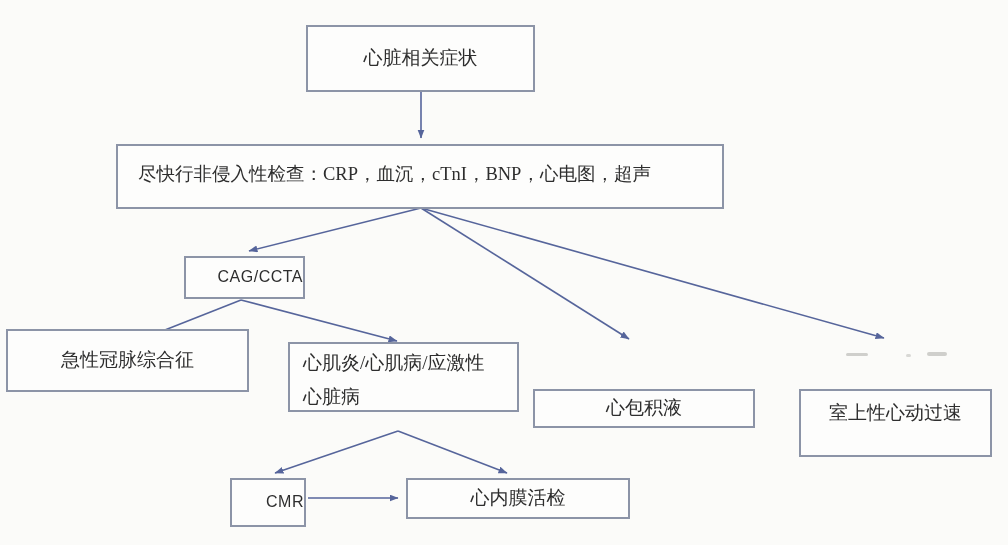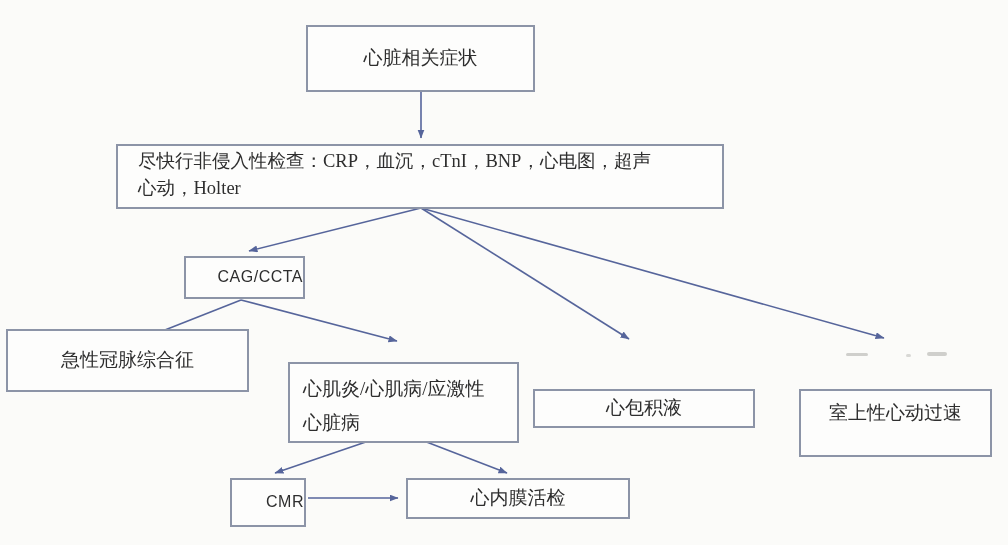--- a/index.html
+++ b/index.html
@@ -48,21 +48,21 @@
     letter-spacing: 0.5px;
     align-items: flex-end;
   }
   
   .n-symptoms  { left: 306px; top: 25px;  width: 229px; height: 67px; }
   .n-tests     { left: 116px; top: 144px; width: 608px; height: 65px;
                  align-items: flex-start; text-align: left;
                  padding: 4px 14px 8px 20px; font-size: 18.5px; line-height: 27px; }
   .n-cag       { left: 184px; top: 256px; width: 121px; height: 43px; }
   .n-acs       { left: 6px;   top: 329px; width: 243px; height: 63px; justify-content: center; }
-  .n-myo       { left: 288px; top: 362px; width: 231px; height: 81px;
+  .n-myo       { left: 288px; top: 342px; width: 231px; height: 70px;
                  align-items: flex-start; text-align: left;
                  padding: 6px 6px 0 13px; line-height: 34px; }
   .n-effusion  { left: 533px; top: 344px; width: 222px; height: 39px; margin-top: 45px; }
   .n-svt       { left: 799px; top: 343px; width: 193px; height: 68px;
                  justify-content: flex-end; padding-bottom: 28px; margin-top: 46px; }
   .n-cmr       { left: 230px; top: 478px; width: 76px;  height: 49px; }
   .n-emb       { left: 406px; top: 478px; width: 224px; height: 41px; }
   
   .artifact {
     position: absolute;
@@ -94,21 +94,20 @@
     <line class="edge" x1="398" y1="431" x2="507" y2="473" marker-end="url(#ah)"></line>
     <line class="edge" x1="308" y1="498" x2="398" y2="498" marker-end="url(#ah)"></line>
   </svg>
 
   <div class="node n-symptoms">
     <span>心脏相关症状</span>
   </div>
 
   <div class="node n-tests">
     <span>尽快行非侵入性检查：CRP，血沉，cTnI，BNP，心电图，超声</span>
-    <span>心动，Holter</span>
   </div>
 
   <div class="node n-cag latin">
     <span>CAG/CCTA</span>
   </div>
 
   <div class="node n-acs">
     <span>急性冠脉综合征</span>
   </div>
 

